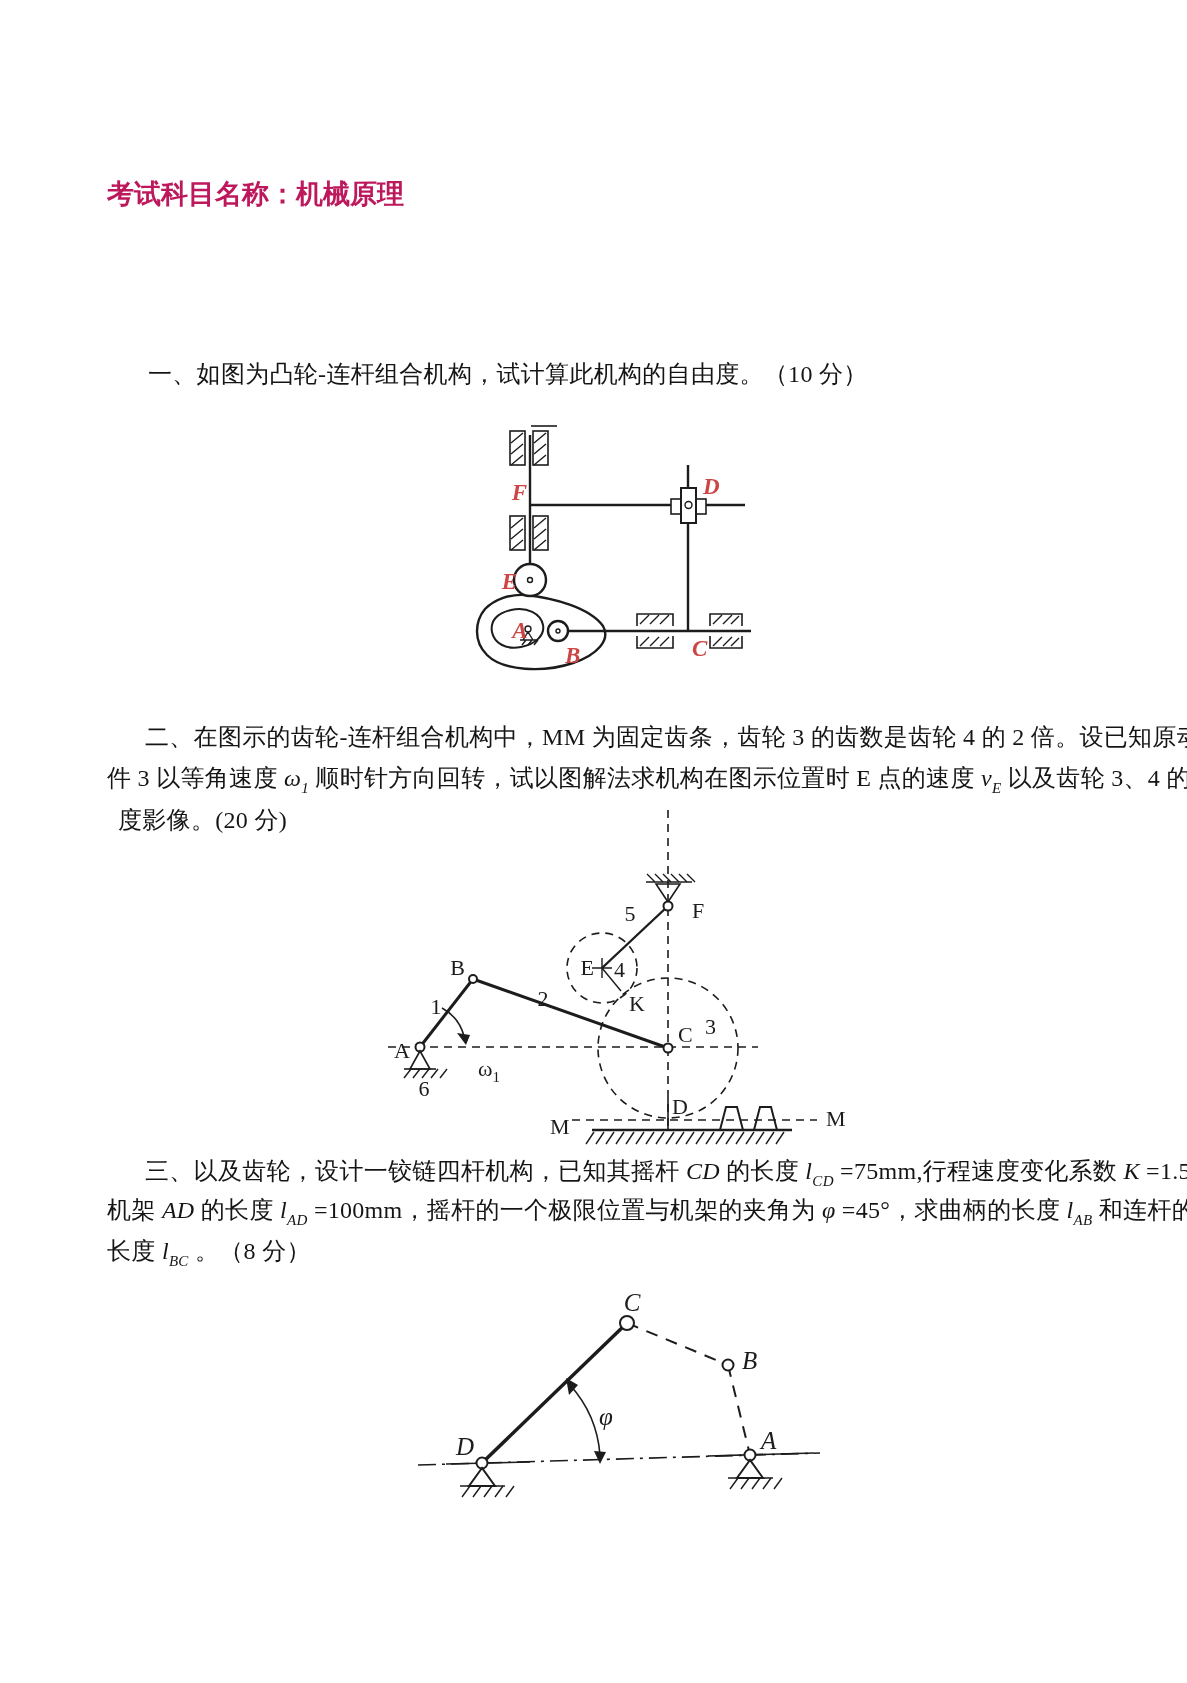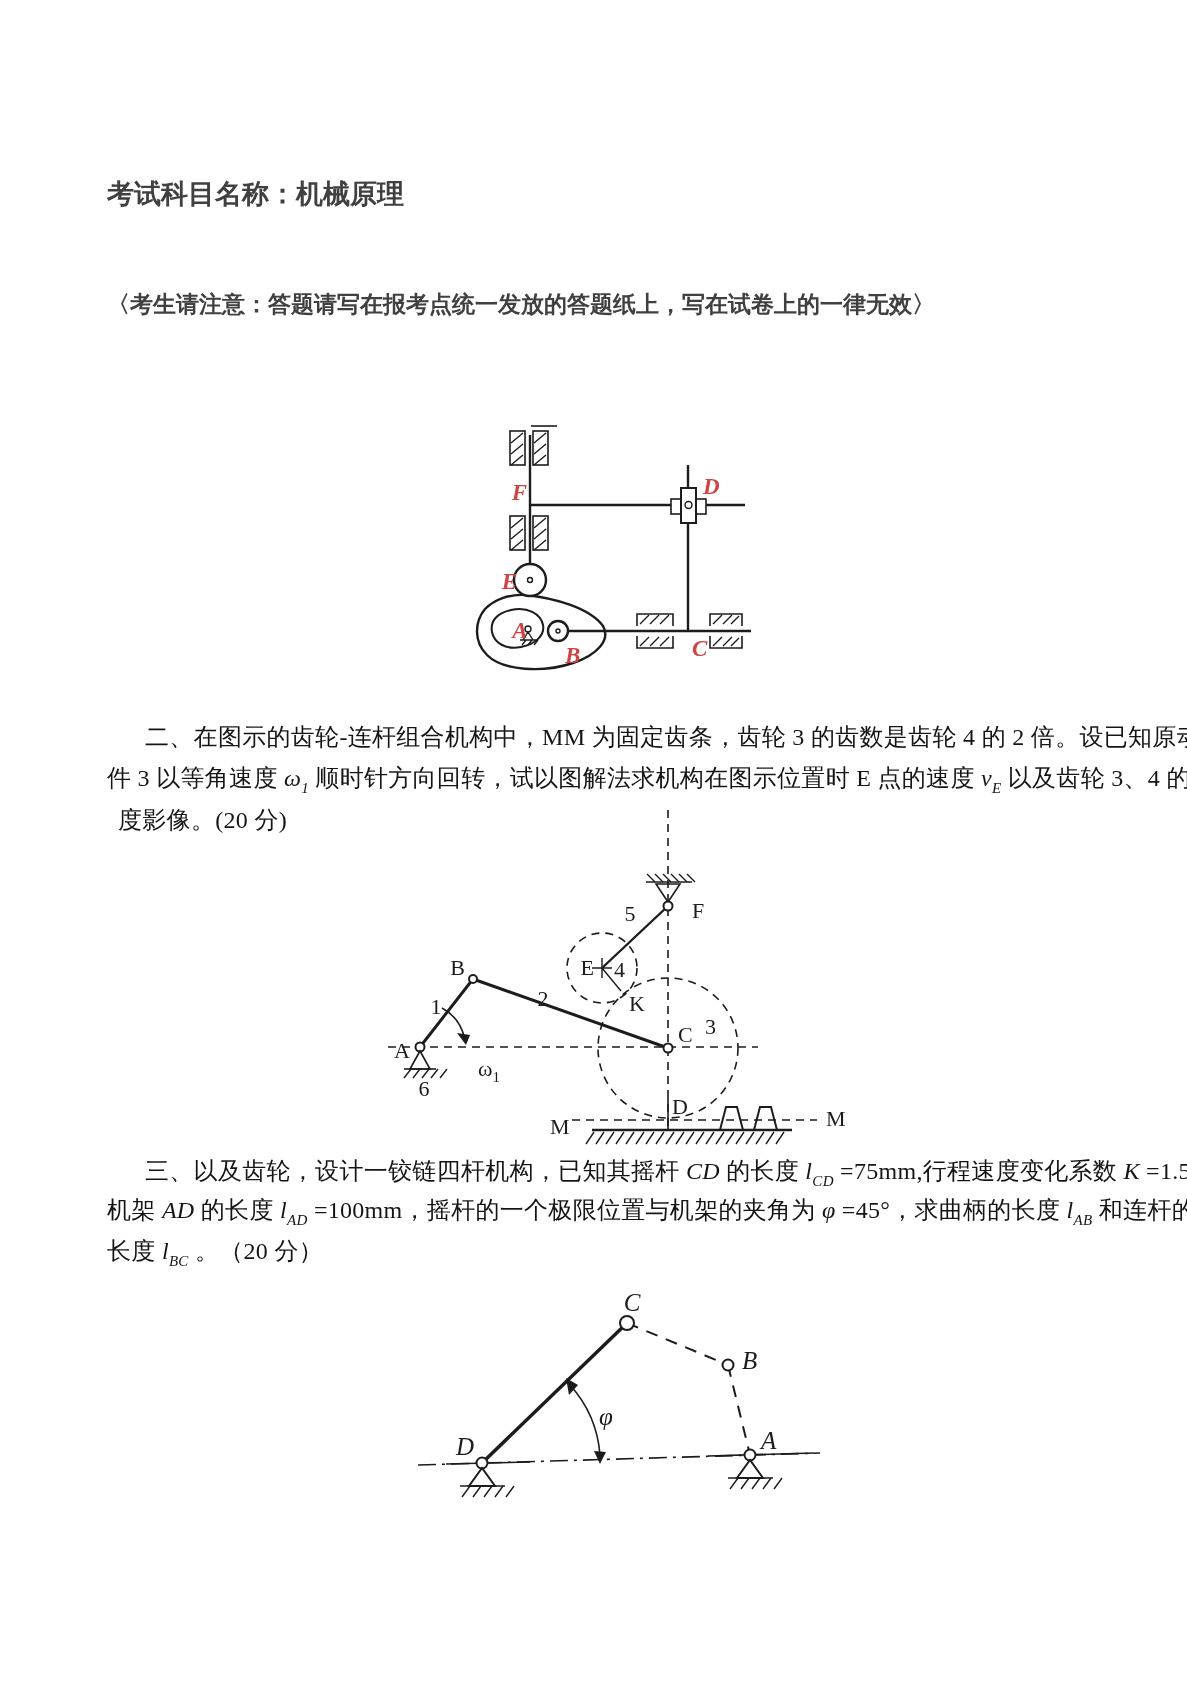--- a/index.html
+++ b/index.html
@@ -1,18 +1,18 @@
 <!DOCTYPE html>
 <html><head>
 <meta charset="utf-8">
 <style>
   html,body{margin:0;padding:0;background:#ffffff;}
   .page{position:relative;width:1187px;height:1683px;background:#ffffff;overflow:hidden;
         font-family:"Liberation Serif","DejaVu Serif",serif;color:#1b1b1b;}
-  .hdr{position:absolute;left:107px;white-space:nowrap;color:#404040;
+  .hdr{position:absolute;left:107px;white-space:nowrap;color:#be185d;
        font-family:"Liberation Sans","DejaVu Sans",sans-serif;font-weight:bold;font-size:27px;}
   .notice{font-size:23px;}
   .qtext{position:absolute;white-space:nowrap;font-size:24px;color:#151515;letter-spacing:0.3px;}
   .seg-i{font-style:italic;}
   .seg-sub{font-style:italic;font-size:15px;vertical-align:-7px;}
   svg{position:absolute;}
   .ln{stroke:#1c1c1c;fill:none;stroke-width:2.4px;}
   .lw1{stroke-width:1.4px;}
   .lw2{stroke-width:2px;}
   .lw3{stroke-width:3px;}
@@ -26,22 +26,22 @@
   .fig-it{font-style:italic;}
   .fig25{font-size:25px;}
   .redlbl{fill:#cd4545;font-style:italic;font-weight:bold;font-size:23px;}
 </style>
 </head>
 <body>
 
 <div class="page">
 
   <div class="hdr" style="top:176px;">考试科目名称：机械原理</div>
-  <div class="hdr notice" style="top:289px;">〈考生请注意：答题请写在报考点统一发放的答题纸上，写在试卷上的一律无效〉</div>
-
+
+  <div class="qtext" style="left:148px;top:358px;">一、如图为凸轮-连杆组合机构，试计算此机构的自由度。（10 分）</div>
 
   <svg style="left:425px;top:393px;" width="330" height="280" viewBox="0 0 330 280">
 
     <path class="ln" d="M 100,202 C 130,205 165,215 178,233 C 186,247 172,262 148,270 C 118,280 78,278 62,262 C 48,248 50,228 60,216 C 70,206 85,201 100,202 Z"></path>
     <path class="ln lw2" d="M 86,217 C 102,213 116,221 118,232 C 120,242 111,251 96,254 C 81,257 69,250 67,239 C 65,228 72,220 86,217 Z"></path>
 
     <line class="ln thin" x1="106" y1="33" x2="132" y2="33"></line>
     <line class="ln" x1="105" y1="42" x2="105" y2="187"></line>
     <line class="ln" x1="105" y1="112" x2="320" y2="112"></line>
     <line class="ln" x1="263" y1="72" x2="263" y2="238"></line>
@@ -164,21 +164,21 @@
     <text class="figtxt" x="264" y="197" text-anchor="end">E</text>
     <text class="figtxt" x="362" y="140" text-anchor="start">F</text>
     <text class="figtxt" x="299" y="233" text-anchor="start">K</text>
     <text class="figtxt" x="220" y="356" text-anchor="start">M</text>
     <text class="figtxt" x="496" y="348" text-anchor="start">M</text>
     <text class="figtxt" x="148" y="298" text-anchor="start"><tspan>ω</tspan><tspan dy="6" font-size="15">1</tspan></text>
   </svg>
 
   <div class="qtext" style="left:145px;top:1155px;"><span>三、以及齿轮，设计一铰链四杆机构，已知其摇杆 </span><span class="seg-i">CD</span><span> 的长度 </span><span class="seg-i">l</span><span class="seg-sub">CD</span><span> =75mm,行程速度变化系数 </span><span class="seg-i">K</span><span> =1.5，</span></div>
   <div class="qtext" style="left:107px;top:1194px;"><span>机架 </span><span class="seg-i">AD</span><span> 的长度 </span><span class="seg-i">l</span><span class="seg-sub">AD</span><span> =100mm，摇杆的一个极限位置与机架的夹角为 </span><span class="seg-i">φ</span><span> =45°，求曲柄的长度 </span><span class="seg-i">l</span><span class="seg-sub">AB</span><span> 和连杆的</span></div>
-  <div class="qtext" style="left:107px;top:1235px;"><span>长度 </span><span class="seg-i">l</span><span class="seg-sub">BC</span><span> 。（20 分）</span></div>
+  <div class="qtext" style="left:107px;top:1235px;"><span>长度 </span><span class="seg-i">l</span><span class="seg-sub">BC</span><span> 。（8 分）</span></div>
 
   <svg style="left:390px;top:1283px;" width="440" height="290" viewBox="0 0 440 290">
 
     <line class="ln thin dshdot" x1="28" y1="182" x2="430" y2="170"></line>
     <line class="ln thin" x1="56" y1="181" x2="140" y2="179"></line>
     <line class="ln thin" x1="318" y1="173" x2="424" y2="170"></line>
 
     <line class="ln lw35" x1="92" y1="180" x2="237" y2="40"></line>
 
     <line class="ln lw2" stroke-dasharray="12 9" x1="237" y1="40" x2="338" y2="82"></line>

